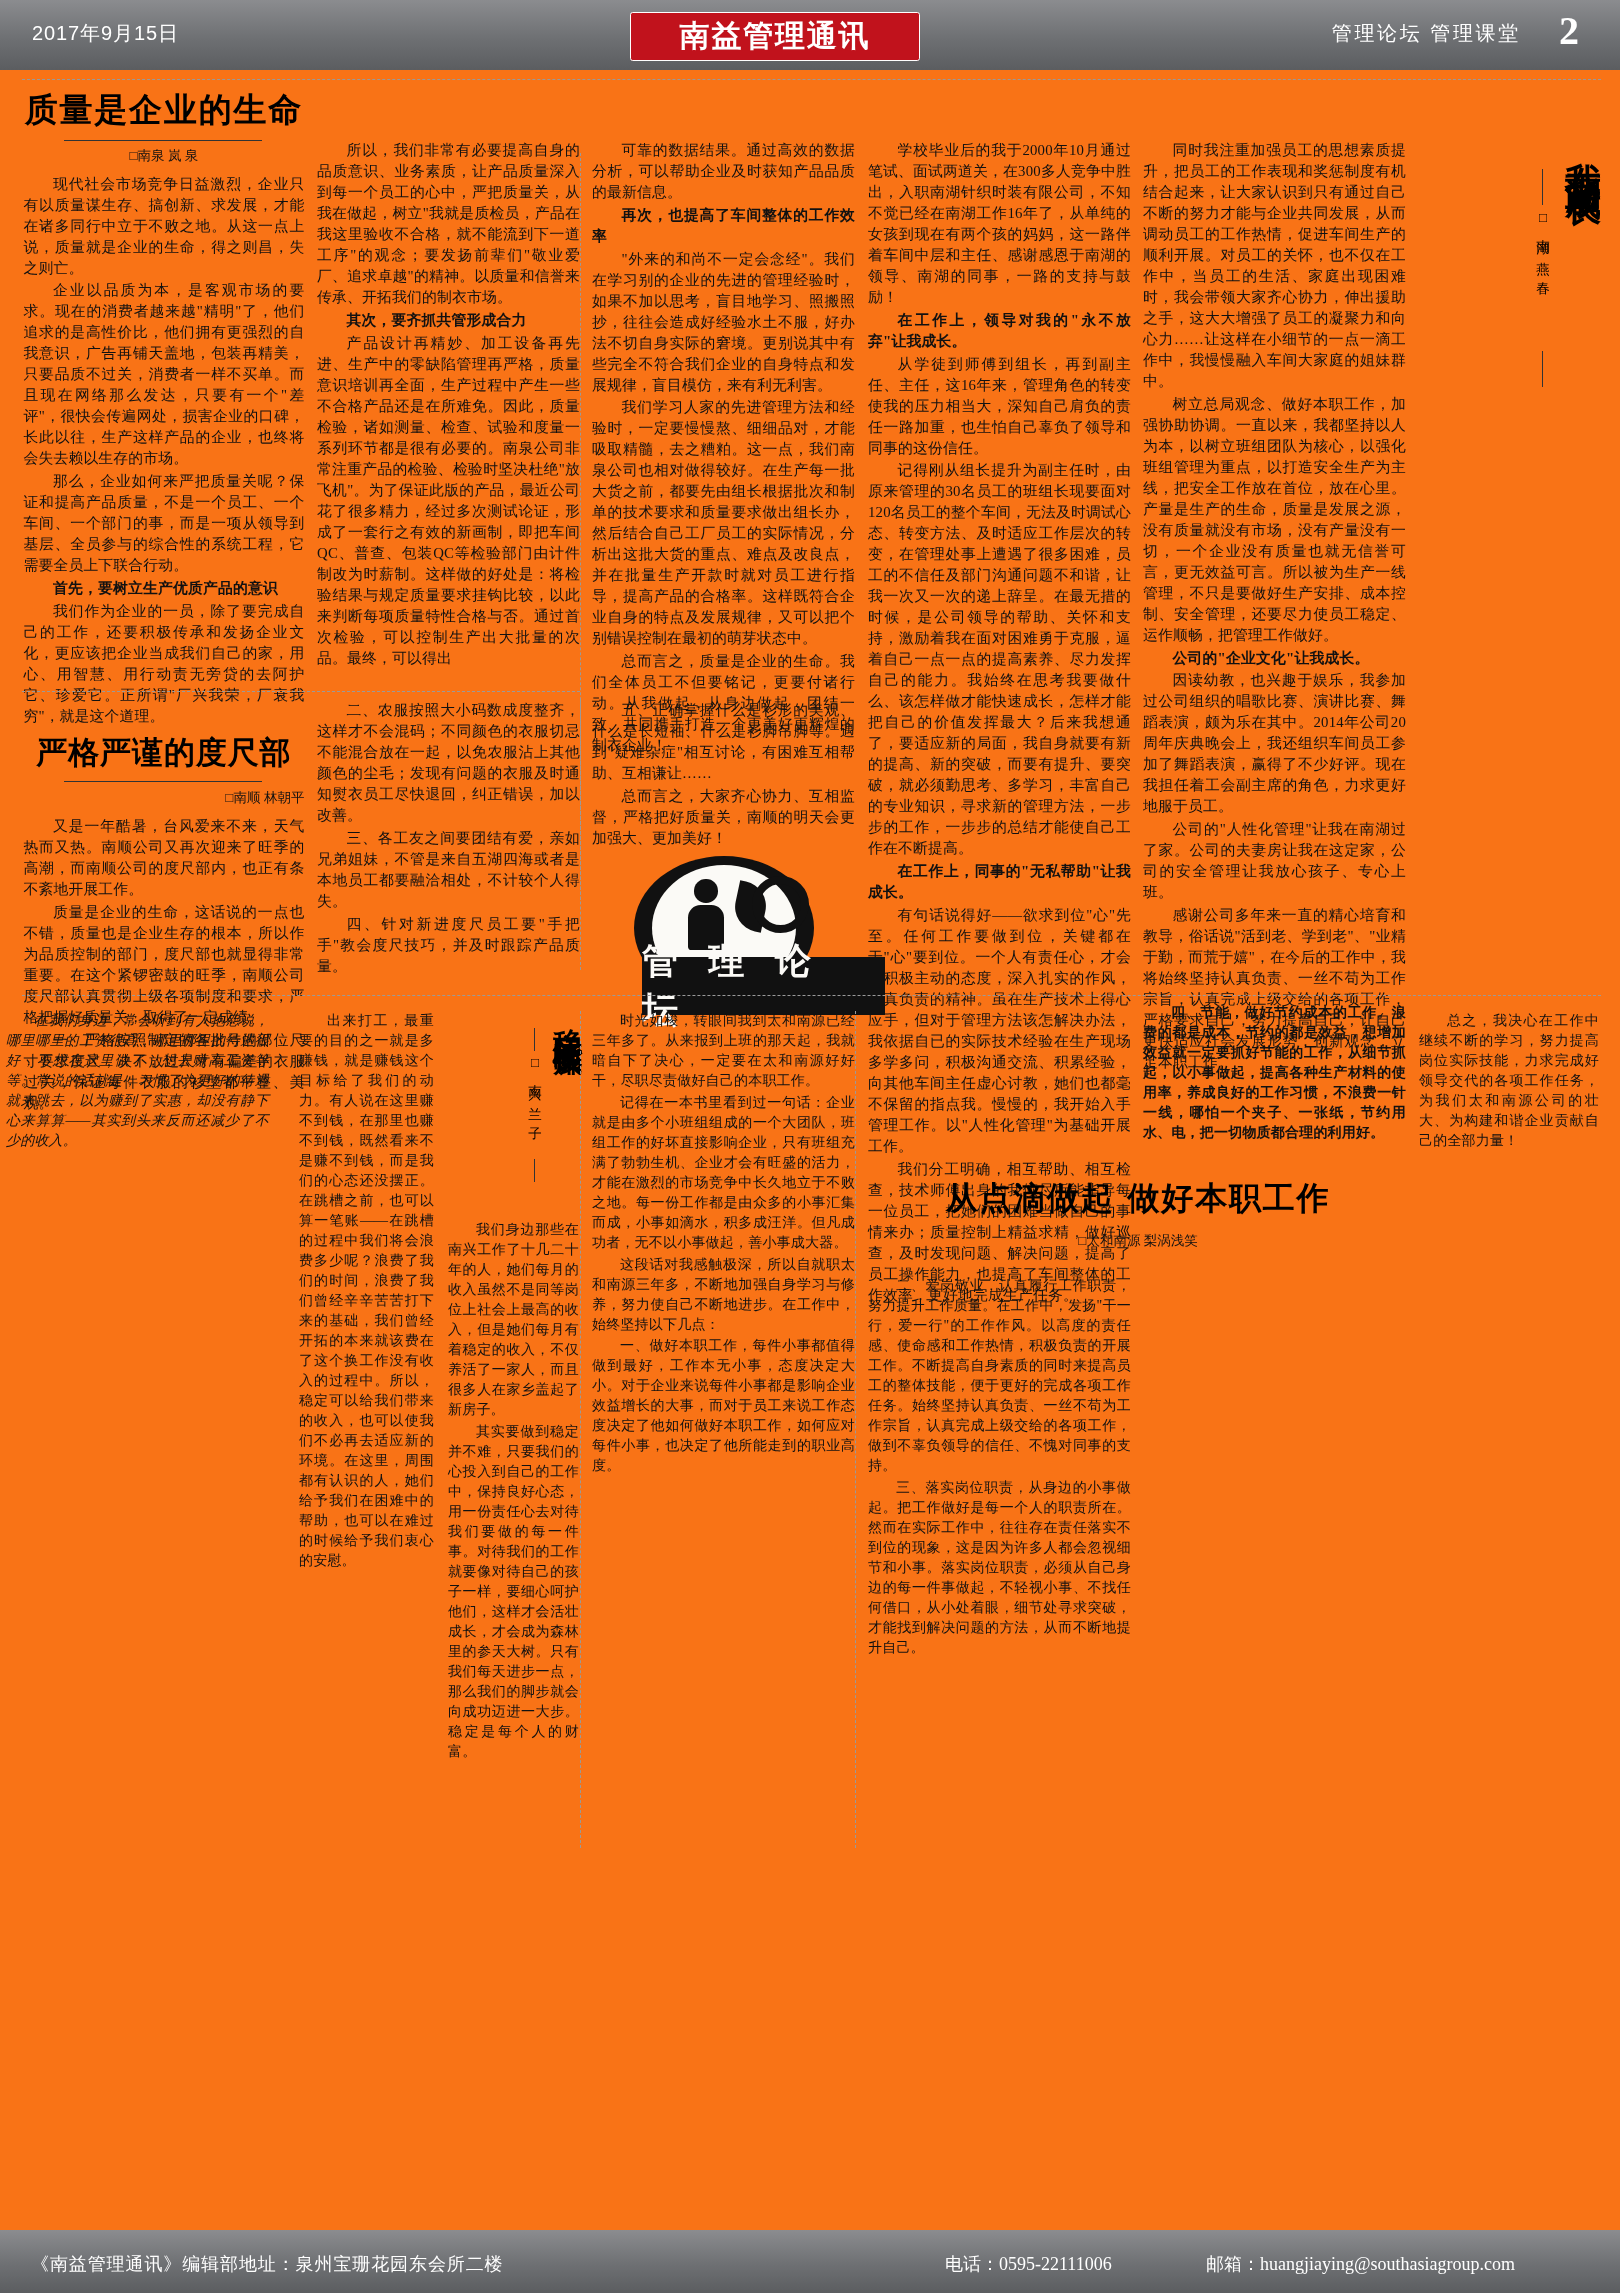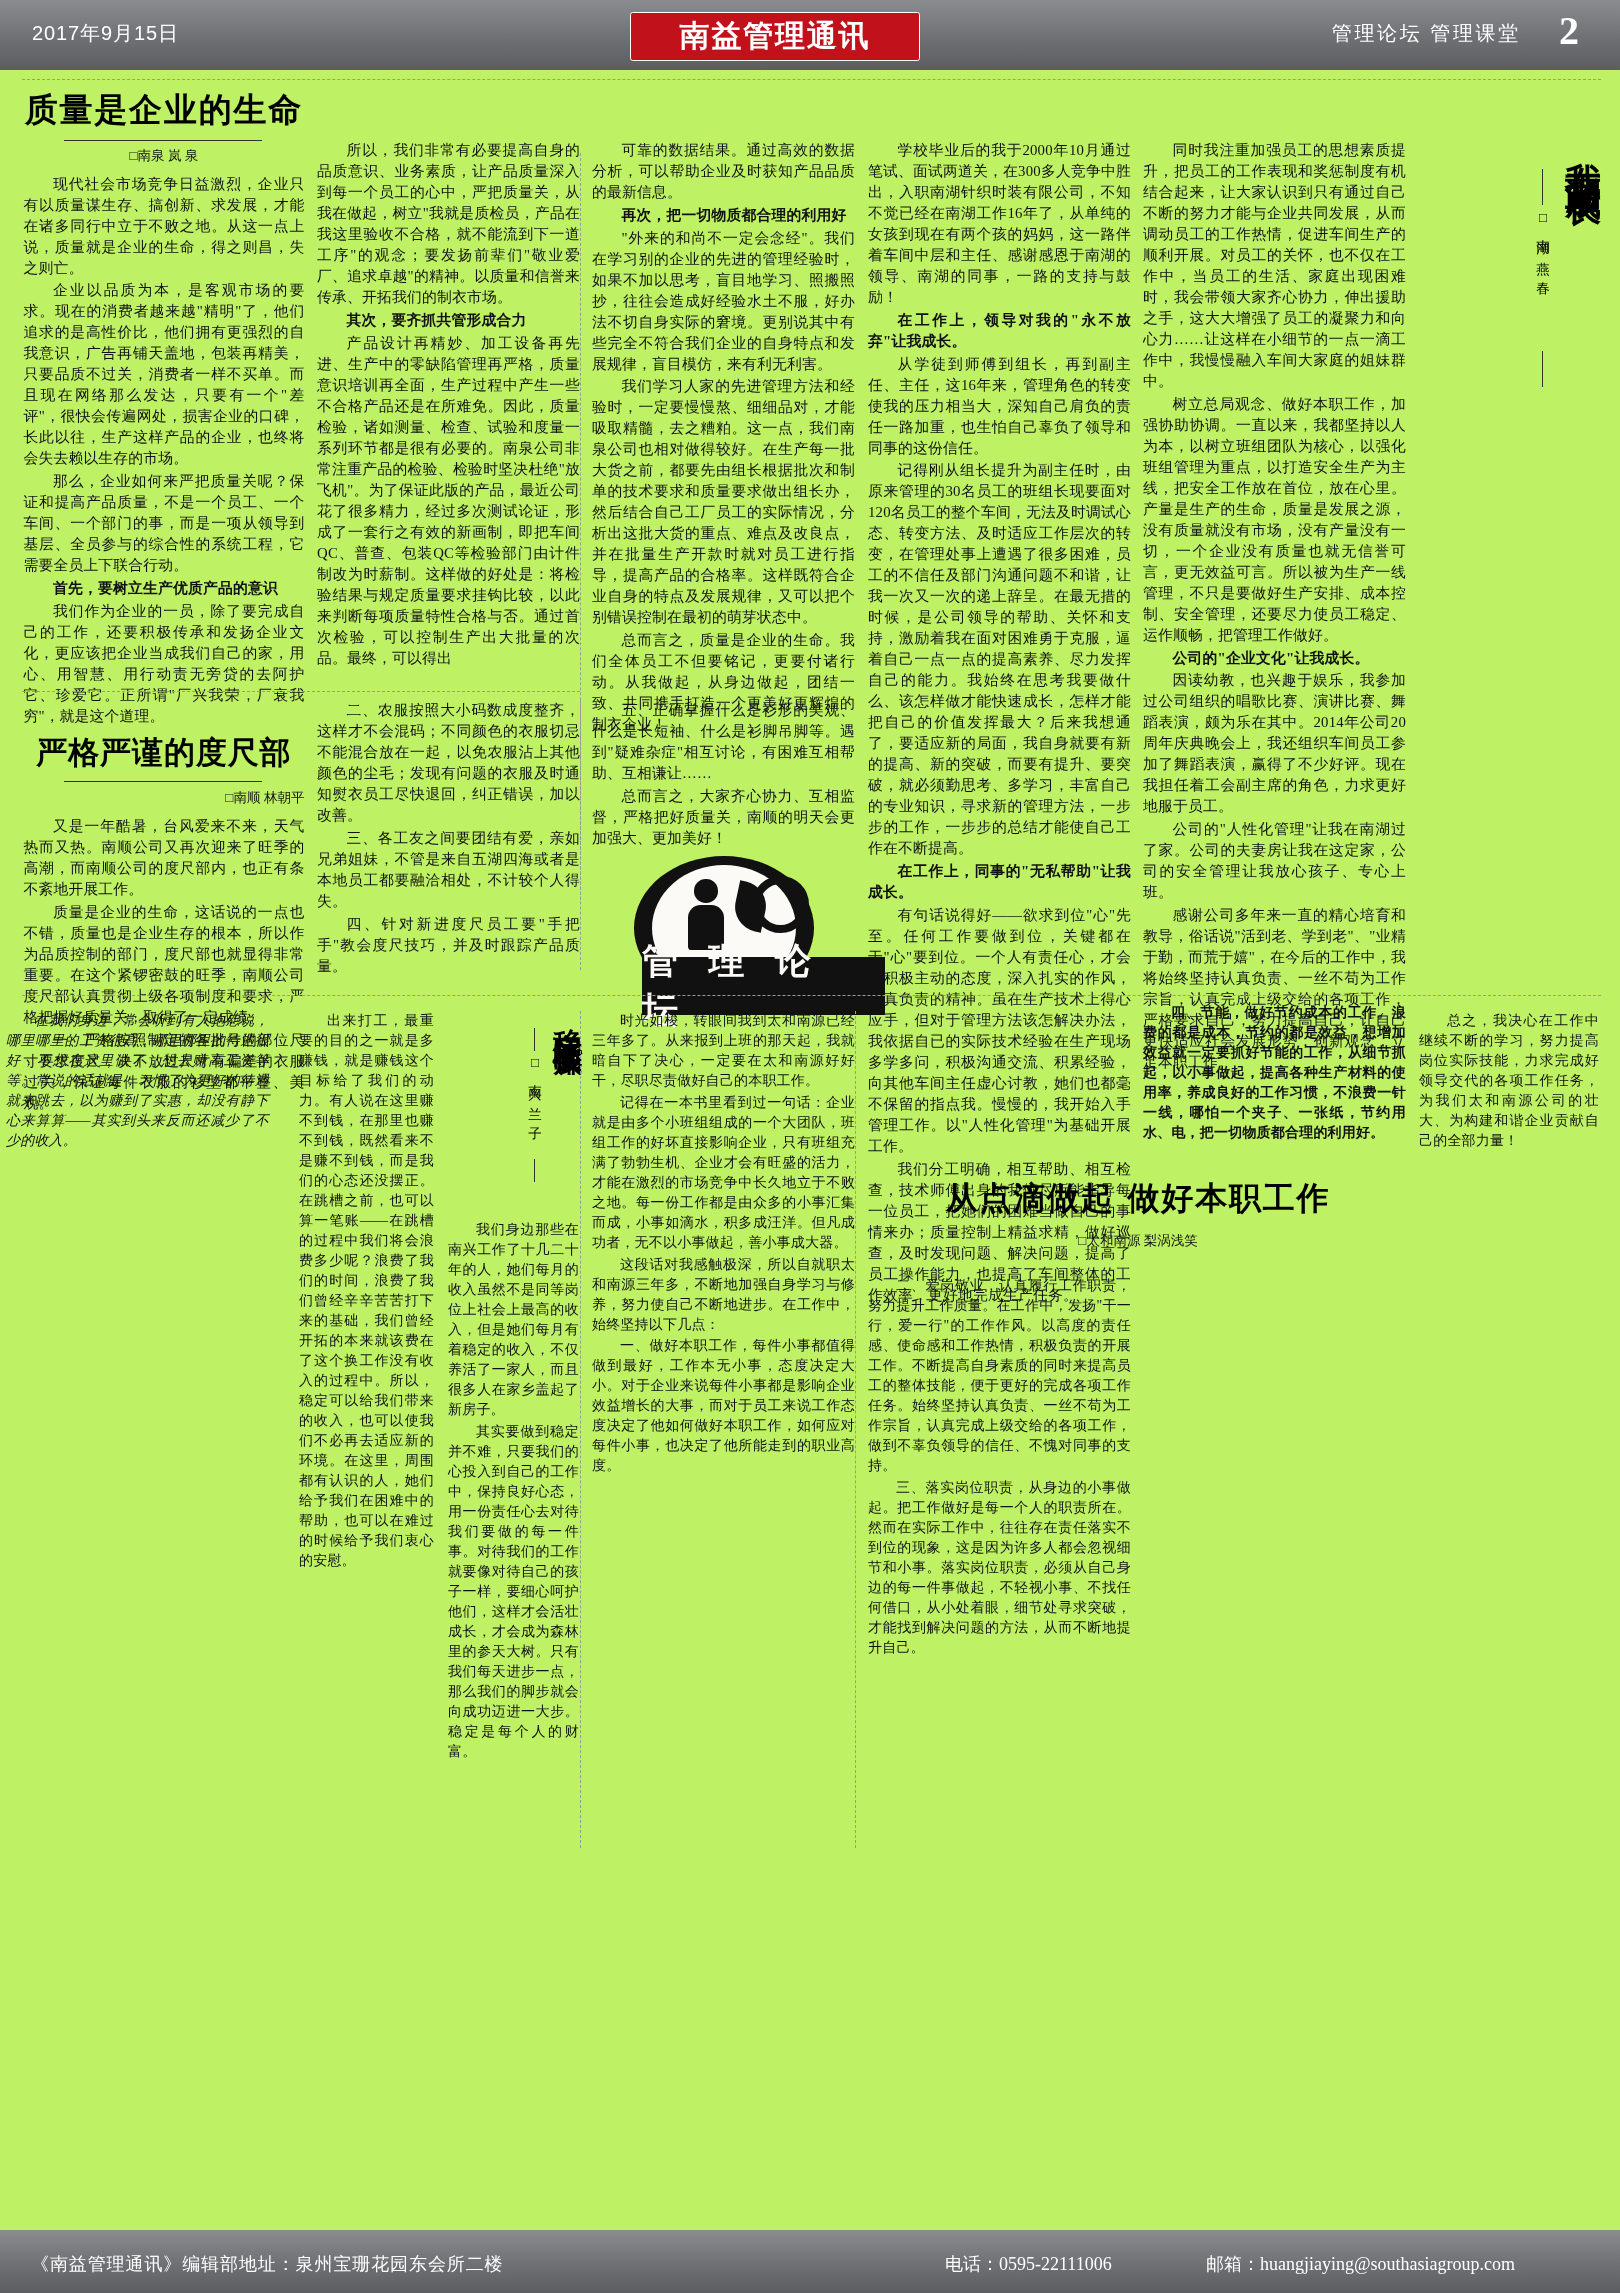--- a/index.html
+++ b/index.html
@@ -1,19 +1,19 @@
 <!DOCTYPE html>
 <html style="font-size:14.4px"><head>
 <meta charset="utf-8">
 <style>
   html,body{margin:0;padding:0;background:#e8e4dc;}
   body{font-family:"Liberation Serif", serif;}
   .page{
     width:1620px;height:2293px;position:relative;
-    background:#bef264;
+    background:#f97316;
     box-sizing:border-box;
     overflow:hidden;
   }
   
   .masthead{
     position:absolute;left:0;top:0;width:1620px;height:70px;
     background:linear-gradient(to bottom,#8b8c8f 0%,#6e7073 55%,#5b5d60 100%);
     color:#fff;
   }
   .masthead .date{
@@ -148,21 +148,21 @@
     </div>
 
     <div class="col" style="left:317px;width:263px;top:70px;">
       <p class="ind">所以，我们非常有必要提高自身的品质意识、业务素质，让产品质量深入到每一个员工的心中，严把质量关，从我在做起，树立"我就是质检员，产品在我这里验收不合格，就不能流到下一道工序"的观念；要发扬前辈们"敬业爱厂、追求卓越"的精神。以质量和信誉来传承、开拓我们的制衣市场。</p>
       <p class="ind bold">其次，要齐抓共管形成合力</p>
       <p class="ind">产品设计再精妙、加工设备再先进、生产中的零缺陷管理再严格，质量意识培训再全面，生产过程中产生一些不合格产品还是在所难免。因此，质量检验，诸如测量、检查、试验和度量一系列环节都是很有必要的。南泉公司非常注重产品的检验、检验时坚决杜绝"放飞机"。为了保证此版的产品，最近公司花了很多精力，经过多次测试论证，形成了一套行之有效的新画制，即把车间QC、普查、包装QC等检验部门由计件制改为时薪制。这样做的好处是：将检验结果与规定质量要求挂钩比较，以此来判断每项质量特性合格与否。通过首次检验，可以控制生产出大批量的次品。最终，可以得出</p>
     </div>
 
     <div class="col" style="left:592px;width:263px;top:70px;">
       <p class="ind">可靠的数据结果。通过高效的数据分析，可以帮助企业及时获知产品品质的最新信息。</p>
-      <p class="ind bold">再次，把一切物质都合理的利用好</p>
+      <p class="ind bold">再次，也提高了车间整体的工作效率</p>
       <p class="ind">"外来的和尚不一定会念经"。我们在学习别的企业的先进的管理经验时，如果不加以思考，盲目地学习、照搬照抄，往往会造成好经验水土不服，好办法不切自身实际的窘境。更别说其中有些完全不符合我们企业的自身特点和发展规律，盲目模仿，来有利无利害。</p>
       <p class="ind">我们学习人家的先进管理方法和经验时，一定要慢慢熬、细细品对，才能吸取精髓，去之糟粕。这一点，我们南泉公司也相对做得较好。在生产每一批大货之前，都要先由组长根据批次和制单的技术要求和质量要求做出组长办，然后结合自己工厂员工的实际情况，分析出这批大货的重点、难点及改良点，并在批量生产开款时就对员工进行指导，提高产品的合格率。这样既符合企业自身的特点及发展规律，又可以把个别错误控制在最初的萌芽状态中。</p>
       <p class="ind">总而言之，质量是企业的生命。我们全体员工不但要铭记，更要付诸行动。从我做起，从身边做起，团结一致、共同携手打造一个更美好更辉煌的制衣企业！</p>
     </div>
 
     <div class="col" style="left:868px;width:263px;top:70px;">
       <p class="ind">学校毕业后的我于2000年10月通过笔试、面试两道关，在300多人竞争中胜出，入职南湖针织时装有限公司，不知不觉已经在南湖工作16年了，从单纯的女孩到现在有两个孩的妈妈，这一路伴着车间中层和主任、感谢感恩于南湖的领导、南湖的同事，一路的支持与鼓励！</p>
       <p class="ind bold">在工作上，领导对我的"永不放弃"让我成长。</p>
       <p class="ind">从学徒到师傅到组长，再到副主任、主任，这16年来，管理角色的转变使我的压力相当大，深知自己肩负的责任一路加重，也生怕自己辜负了领导和同事的这份信任。</p>
       <p class="ind">记得刚从组长提升为副主任时，由原来管理的30名员工的班组长现要面对120名员工的整个车间，无法及时调试心态、转变方法、及时适应工作层次的转变，在管理处事上遭遇了很多困难，员工的不信任及部门沟通问题不和谐，让我一次又一次的递上辞呈。在最无措的时候，是公司领导的帮助、关怀和支持，激励着我在面对困难勇于克服，逼着自己一点一点的提高素养、尽力发挥自己的能力。我始终在思考我要做什么、该怎样做才能快速成长，怎样才能把自己的价值发挥最大？后来我想通了，要适应新的局面，我自身就要有新的提高、新的突破，而要有提升、要突破，就必须勤思考、多学习，丰富自己的专业知识，寻求新的管理方法，一步步的工作，一步步的总结才能使自己工作在不断提高。</p>

